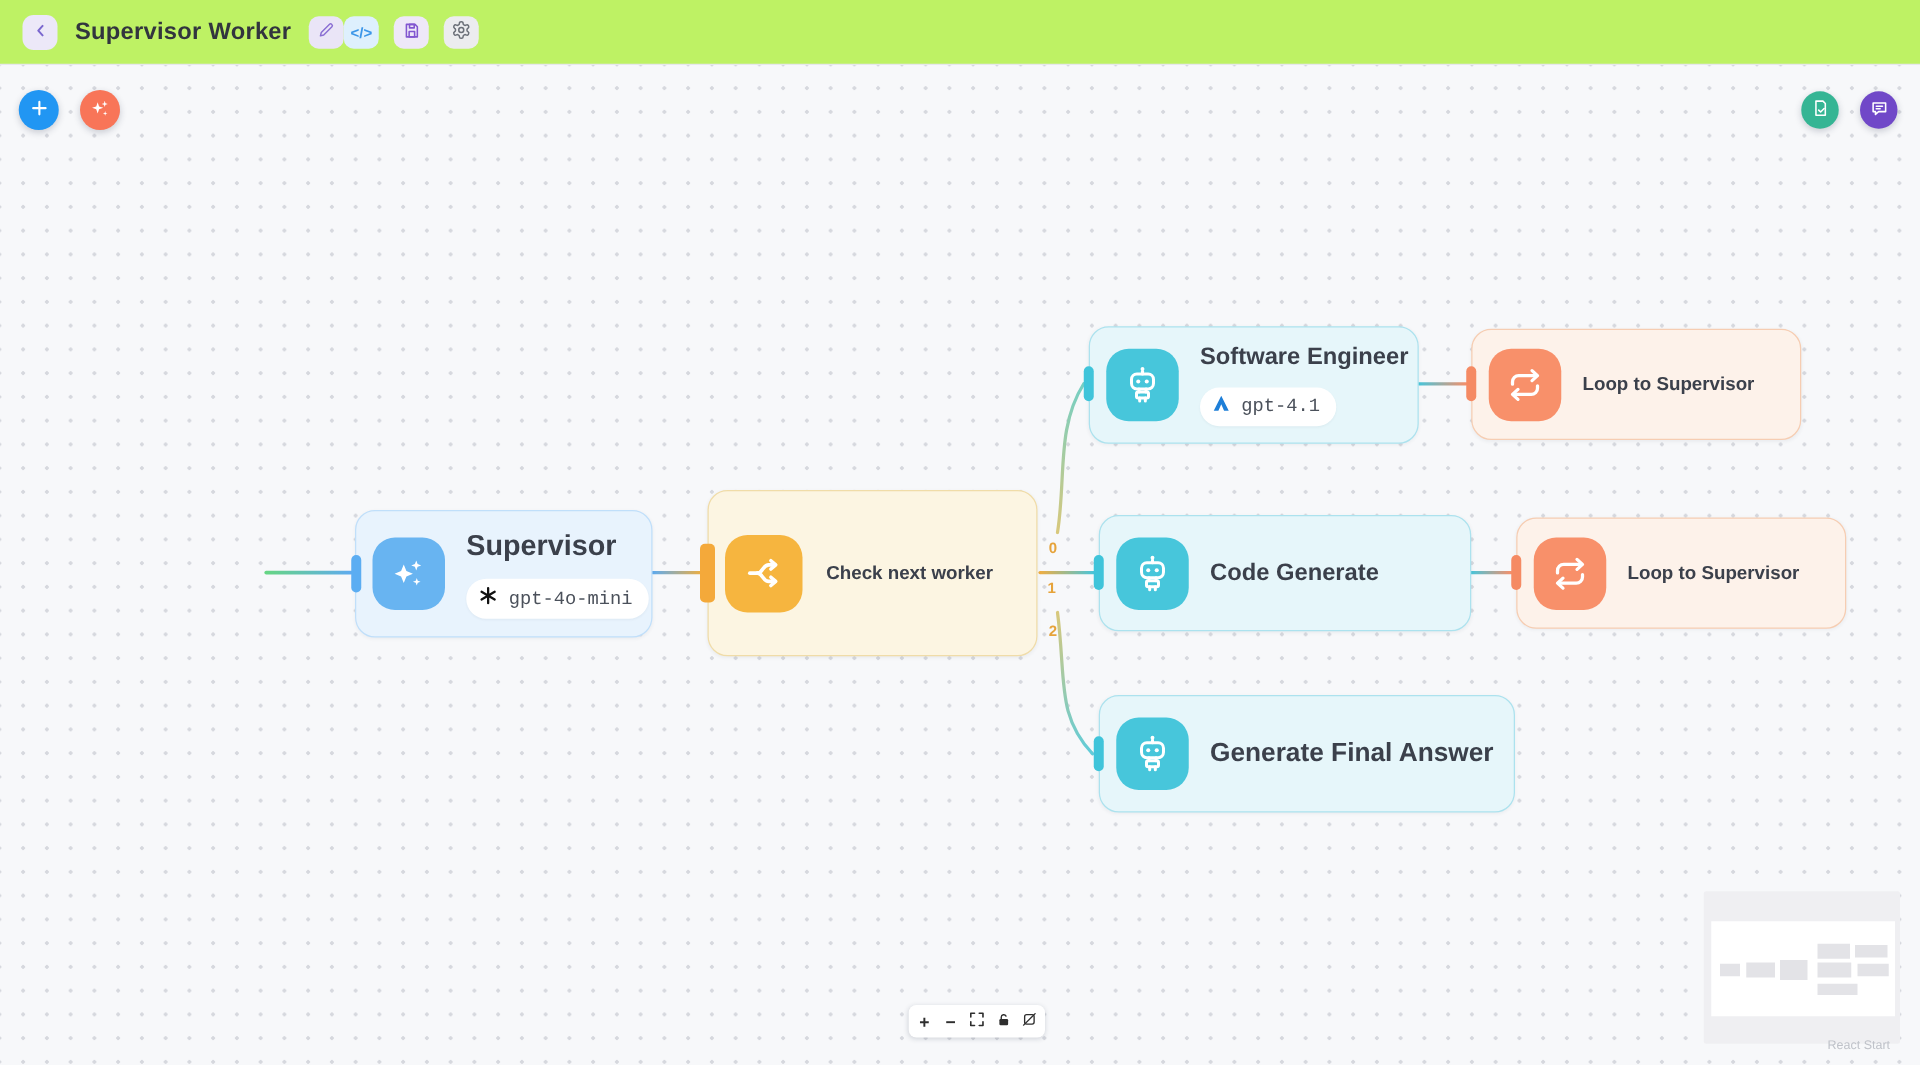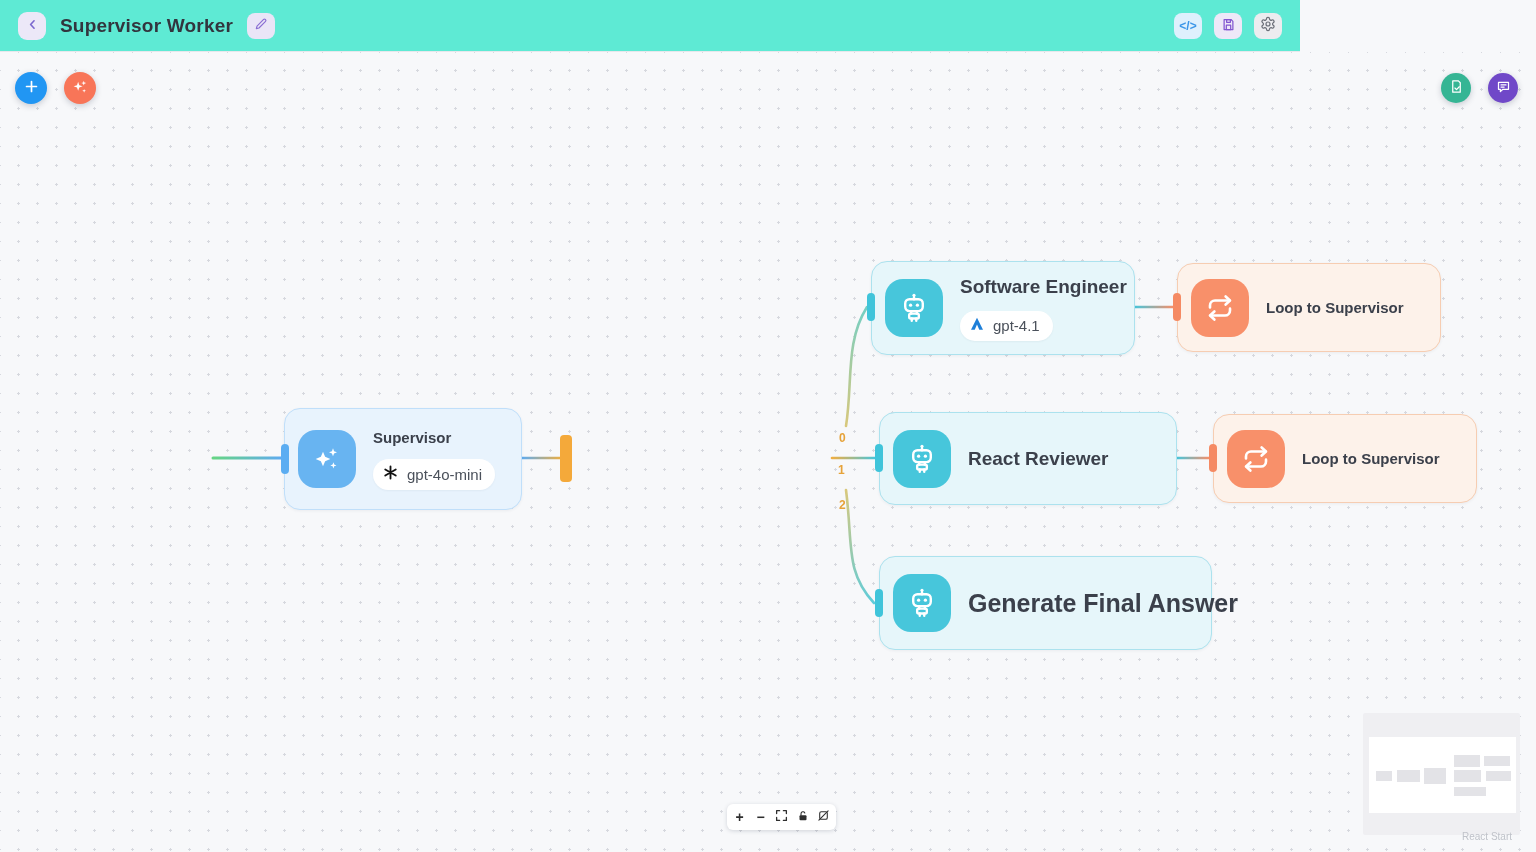--- a/index.html
+++ b/index.html
@@ -1,22 +1,22 @@
 <!DOCTYPE html>
 <html><head>
 <meta charset="utf-8">
 <style>
   * { box-sizing: border-box; margin: 0; padding: 0; }
   html,body { width:1536px; height:852px; overflow:hidden;
     font-family:"Liberation Sans", sans-serif; background:#f7f8fa; }
 
   
-  .topbar { position:absolute; left:0; top:0; width:1300px; height:52px;
-    background:#5eead4; border-bottom:1px solid #e7e8ec; display:flex;
-    align-items:center; justify-content:space-between; padding:0 18px; z-index:30; }
+  .topbar { position:absolute; left:0; top:0; width:1536px; height:52px;
+    background:#bef264; border-bottom:1px solid #e7e8ec; display:flex;
+    align-items:center; padding:0 18px; z-index:30; }
   .topbar-left { display:flex; align-items:center; gap:14px; }
   .topbar-right { display:flex; align-items:center; gap:12px; }
   .sq-btn { width:28px; height:26px; border-radius:8px; border:none; cursor:pointer;
     display:flex; align-items:center; justify-content:center; }
   .btn-back { background:#ece8f8; color:#7b68cf; width:28px; height:28px; border-radius:9px; }
   .btn-edit { background:#eae5f7; color:#8a6ed3; }
   .btn-code { background:#def0fd; color:#3b96e8; font-weight:bold; font-size:12px; }
   .btn-save { background:#eee8f8; color:#8256d0; }
   .btn-gear { background:#ececef; color:#6b6f78; }
   .page-title { font-size:19px; font-weight:bold; color:#32353e; letter-spacing:.2px; }
@@ -35,21 +35,21 @@
   
   .node { position:absolute; border-radius:16px; display:flex; align-items:center;
     gap:17px; padding-left:13px; box-shadow:0 1px 3px rgba(40,50,70,.06); cursor:grab; }
   .node-icon { flex:0 0 auto; border-radius:18px; display:flex; align-items:center;
     justify-content:center; }
   .node-label { font-size:15px; font-weight:600; color:#3b404b; white-space:nowrap; }
   .node-body { display:flex; flex-direction:column; gap:13px; padding-right:16px; }
   .model-badge { display:flex; align-items:center; gap:8px; background:#ffffff;
     border-radius:17px; padding:5px 13px 5px 9px; width:max-content;
     box-shadow:0 1px 2px rgba(40,50,70,.05); }
-  .model-name { font-size:15px; color:#4b515b; white-space:nowrap; }
+  .model-name { font-size:15px; color:#4b515b; white-space:nowrap;font-family:Liberation Mono, monospace; }
 
   .n-start { background:#ecfaee; border:1px solid #c9efd1; }
   .n-start .node-icon { background:#63d97b; width:58px; height:58px; border-radius:17px; }
   .n-blue  { background:#e8f3fd; border:1px solid #c0dffa; }
   .n-blue .node-icon { background:#68b4f1; width:58px; height:58px; }
   .n-branch{ background:#fcf5e2; border:1px solid #f0dca8; }
   .n-branch .node-icon { background:#f6b53f; width:62px; height:62px; }
   .n-teal  { background:#e6f6fa; border:1px solid #ace2ee; }
   .n-teal .node-icon { background:#47c6db; width:58px; height:58px; }
   .n-loop  { background:#fdf2ea; border:1px solid #f6cdb2; }
@@ -202,32 +202,44 @@
 
   <div class="node n-blue" style="left:284px; top:356px; width:238px; height:102px;">
     <div class="node-icon">
       <svg width="32" height="32" viewBox="0 0 24 24" fill="#fff">
           <path d="M9 6.5 L10.6 10.4 L14.5 12 L10.6 13.6 L9 17.5 L7.4 13.6 L3.5 12 L7.4 10.4 Z"></path>
           <path d="M16.5 4 L17.3 6.2 L19.5 7 L17.3 7.8 L16.5 10 L15.7 7.8 L13.5 7 L15.7 6.2 Z"></path>
           <path d="M16.8 14.5 L17.4 16.2 L19.1 16.8 L17.4 17.4 L16.8 19.1 L16.2 17.4 L14.5 16.8 L16.2 16.2 Z"></path>
         </svg>
     </div>
     <div class="node-body">
-      <span class="node-label" style="font-size:15px;">Supervisor</span>
+      <span class="node-label" style="font-size:23px;">Supervisor</span>
       <div class="model-badge">
         <span>
           <svg width="17" height="17" viewBox="0 0 24 24" fill="none" stroke="#111" stroke-width="2.6" stroke-linecap="round">
               <path d="M12 3.5 V20.5 M4.6 7.7 L19.4 16.3 M4.6 16.3 L19.4 7.7"></path>
             </svg>
         </span>
         <span class="model-name">gpt-4o-mini</span>
       </div>
     </div>
   </div>
 
+  <div class="node n-branch" style="left:566px; top:340px; width:264px; height:133px; gap:19px;">
+    <div class="node-icon">
+      <svg width="33" height="33" viewBox="0 0 24 24" fill="none" stroke="#fff" stroke-width="2.1" stroke-linecap="round" stroke-linejoin="round">
+          <path d="M3.5 12 H8"></path>
+          <path d="M8 12 C11 12 11 7.2 14.5 7.2 H18"></path>
+          <path d="M8 12 C11 12 11 16.8 14.5 16.8 H18"></path>
+          <path d="M15.8 4.8 L18.6 7.2 L15.8 9.6"></path>
+          <path d="M15.8 14.4 L18.6 16.8 L15.8 19.2"></path>
+        </svg>
+    </div>
+    <span class="node-label">Check next worker</span>
+  </div>
 
   <div class="node n-teal" style="left:871px; top:209px; width:264px; height:94px;">
     <div class="node-icon">
       <svg width="34" height="34" viewBox="0 0 24 24" fill="none" stroke="#fff" stroke-width="1.7" stroke-linecap="round" stroke-linejoin="round">
           <circle cx="12" cy="3" r="1.1" fill="#fff" stroke="none"></circle>
           <path d="M12 4.2 V5.8"></path>
           <rect x="5.8" y="5.8" width="12.4" height="8.4" rx="3"></rect>
           <circle cx="9.6" cy="10" r="1.15" fill="#fff" stroke="none"></circle>
           <circle cx="14.4" cy="10" r="1.15" fill="#fff" stroke="none"></circle>
           <path d="M10 14.2 V16 M14 14.2 V16"></path>
@@ -267,21 +279,21 @@
           <path d="M12 4.2 V5.8"></path>
           <rect x="5.8" y="5.8" width="12.4" height="8.4" rx="3"></rect>
           <circle cx="9.6" cy="10" r="1.15" fill="#fff" stroke="none"></circle>
           <circle cx="14.4" cy="10" r="1.15" fill="#fff" stroke="none"></circle>
           <path d="M10 14.2 V16 M14 14.2 V16"></path>
           <rect x="8.6" y="16" width="6.8" height="3.4" rx="1"></rect>
           <path d="M10.4 19.4 V21 M13.6 19.4 V21"></path>
         </svg>
     </div>
     <div class="node-body">
-      <span class="node-label" style="font-size:19px;">React Reviewer</span>
+      <span class="node-label" style="font-size:19px;">Code Generate</span>
     </div>
   </div>
 
   <div class="node n-loop" style="left:1213px; top:362px; width:264px; height:89px;">
     <div class="node-icon">
       <svg width="30" height="30" viewBox="0 0 24 24" fill="none" stroke="#fff" stroke-width="2.1" stroke-linecap="round" stroke-linejoin="round">
           <path d="M16.5 2.8 L20 6 L16.5 9.2"></path>
           <path d="M4 11.5 V10 a4 4 0 0 1 4-4 H19.5"></path>
           <path d="M7.5 21.2 L4 18 L7.5 14.8"></path>
           <path d="M20 12.5 V14 a4 4 0 0 1 -4 4 H4.5"></path>
@@ -297,21 +309,21 @@
           <path d="M12 4.2 V5.8"></path>
           <rect x="5.8" y="5.8" width="12.4" height="8.4" rx="3"></rect>
           <circle cx="9.6" cy="10" r="1.15" fill="#fff" stroke="none"></circle>
           <circle cx="14.4" cy="10" r="1.15" fill="#fff" stroke="none"></circle>
           <path d="M10 14.2 V16 M14 14.2 V16"></path>
           <rect x="8.6" y="16" width="6.8" height="3.4" rx="1"></rect>
           <path d="M10.4 19.4 V21 M13.6 19.4 V21"></path>
         </svg>
     </div>
     <div class="node-body">
-      <span class="node-label" style="font-size:25px;">Generate Final Answer</span>
+      <span class="node-label" style="font-size:21px;">Generate Final Answer</span>
     </div>
   </div>
 
   <div class="handle" style="left:281px; top:392px; width:8px; height:30px; background:#5badf2;"></div>
   <div class="handle" style="left:560px; top:383px; width:12px; height:47px; background:#f4a93a;"></div>
   <div class="handle" style="left:867px; top:241px; width:8px; height:28px; background:#3fc4da;"></div>
   <div class="handle" style="left:875px; top:392px; width:8px; height:28px; background:#3fc4da;"></div>
   <div class="handle" style="left:875px; top:537px; width:8px; height:28px; background:#3fc4da;"></div>
   <div class="handle" style="left:1173px; top:241px; width:8px; height:28px; background:#f58a63;"></div>
   <div class="handle" style="left:1209px; top:392px; width:8px; height:28px; background:#f58a63;"></div>

